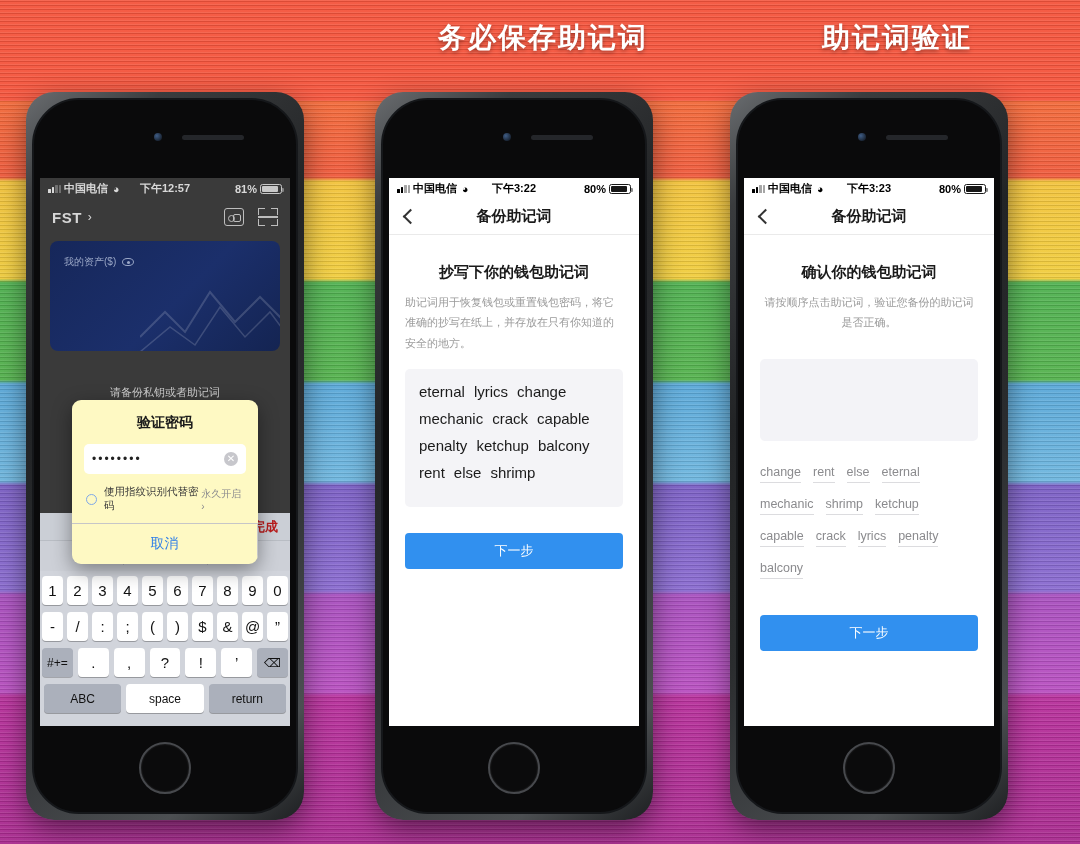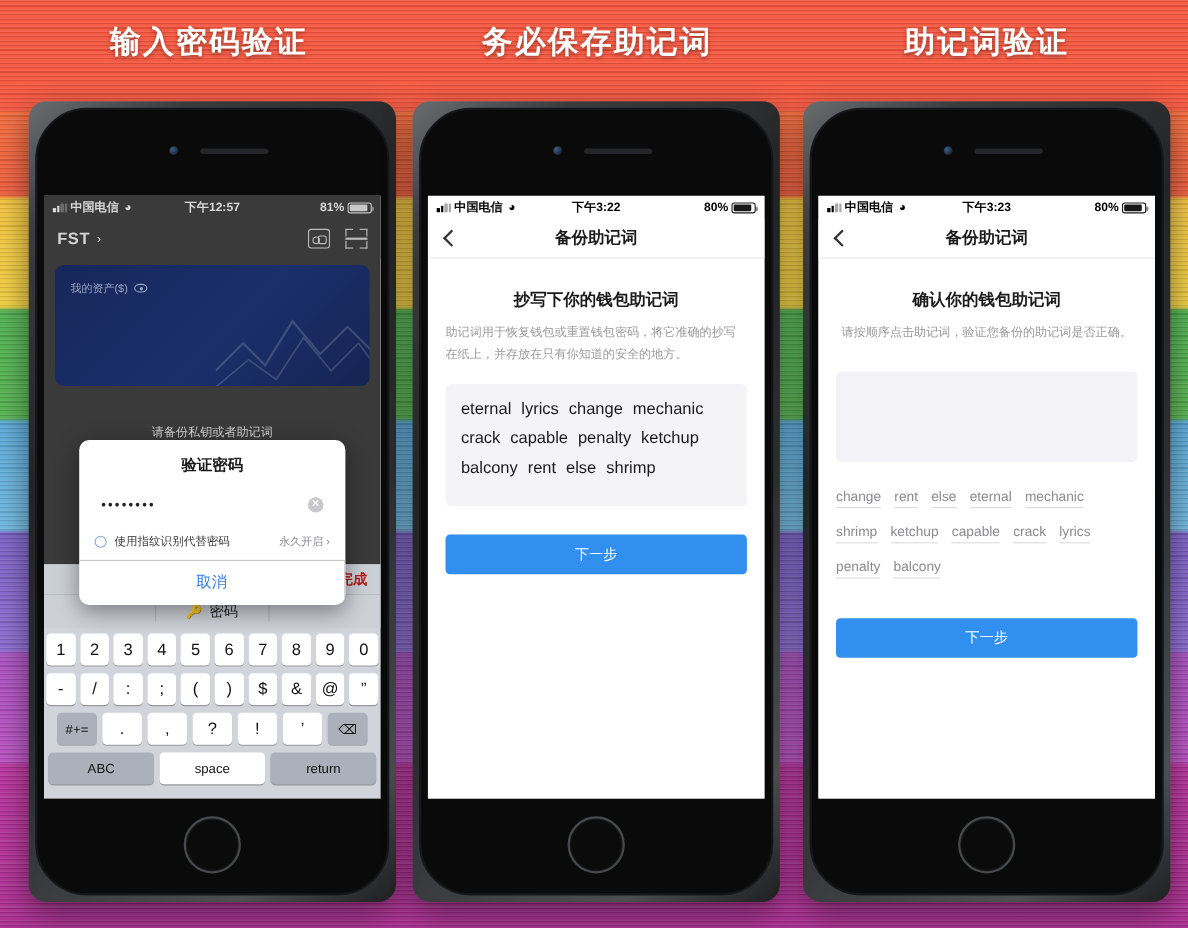--- a/index.html
+++ b/index.html
@@ -41,22 +41,22 @@
     text-shadow: 0 2px 4px rgba(0,0,0,0.35);
     transform: translateY(-50%);
   }
   #t1 { left: 35px;  width: 310px; }
   #t2 { left: 388px; width: 310px; }
   #t3 { left: 742px; width: 310px; }
 
   
   .phone {
     position: absolute;
-    width: 334px; height: 728px;
-    border-radius: 16px;
+    width: 278px; height: 728px;
+    border-radius: 28px;
     background: linear-gradient(140deg,#6a6d70 0%, #3a3c3e 12%, #222426 35%, #2b2d2f 60%, #4c4f52 88%, #1d1f21 100%);
     box-shadow: 0 10px 28px rgba(0,0,0,0.45);
     padding: 6px;
   }
   .phone-inner {
     width: 100%; height: 100%;
     border-radius: 47px;
     background: #0a0a0b;
     border: 2px solid #15171a;
     position: relative;
@@ -160,21 +160,21 @@
   .asset-value { color:#e3e8f5; font-size:26px; margin-top:10px; letter-spacing:.5px; }
 
   .p1-hint {
     color:#cfcfcf; font-size:11px; text-align:center; margin-top:34px;
   }
   .p1-grayarea { position:absolute; left:0; right:0; top:336px; bottom:0; background:#3a3a3a; }
 
   
   .dialog {
     position:absolute; left:32px; right:32px; top:222px;
-    background:#ffffff; border-radius:9px; overflow:hidden;
+    background:#fef9c3; border-radius:9px; overflow:hidden;
     box-shadow:0 6px 20px rgba(0,0,0,0.4);
     z-index: 5;
   }
   .dlg-title { text-align:center; font-size:14px; font-weight:600; color:#1a1a1a; padding:14px 0 12px; }
   .dlg-input-wrap { padding: 0 12px; }
   .dlg-input {
     height:30px; background:#fff; border-radius:5px; display:flex; align-items:center;
     padding: 0 8px; font-size:12px; color:#222; letter-spacing:2px;
   }
   .dlg-clear {
@@ -256,21 +256,20 @@
     margin: 26px 0 0; height:36px; border-radius:4px;
     background:#3190ef; color:#fff; font-size:13px;
     display:flex; align-items:center; justify-content:center;
   }
   .primary-btn.p3 { margin-top: 22px; }
 </style>
 </head>
 <body>
 
 <div class="titles">
-  <div class="poster-title" id="t1">输入密码验证</div>
   <div class="poster-title" id="t2">务必保存助记词</div>
   <div class="poster-title" id="t3">助记词验证</div>
 </div>
 
 <div class="phone" id="phone1">
   <div class="phone-inner">
     <div class="bezel-top">
       <div class="camera"></div>
       <div class="speaker"></div>
     </div>

